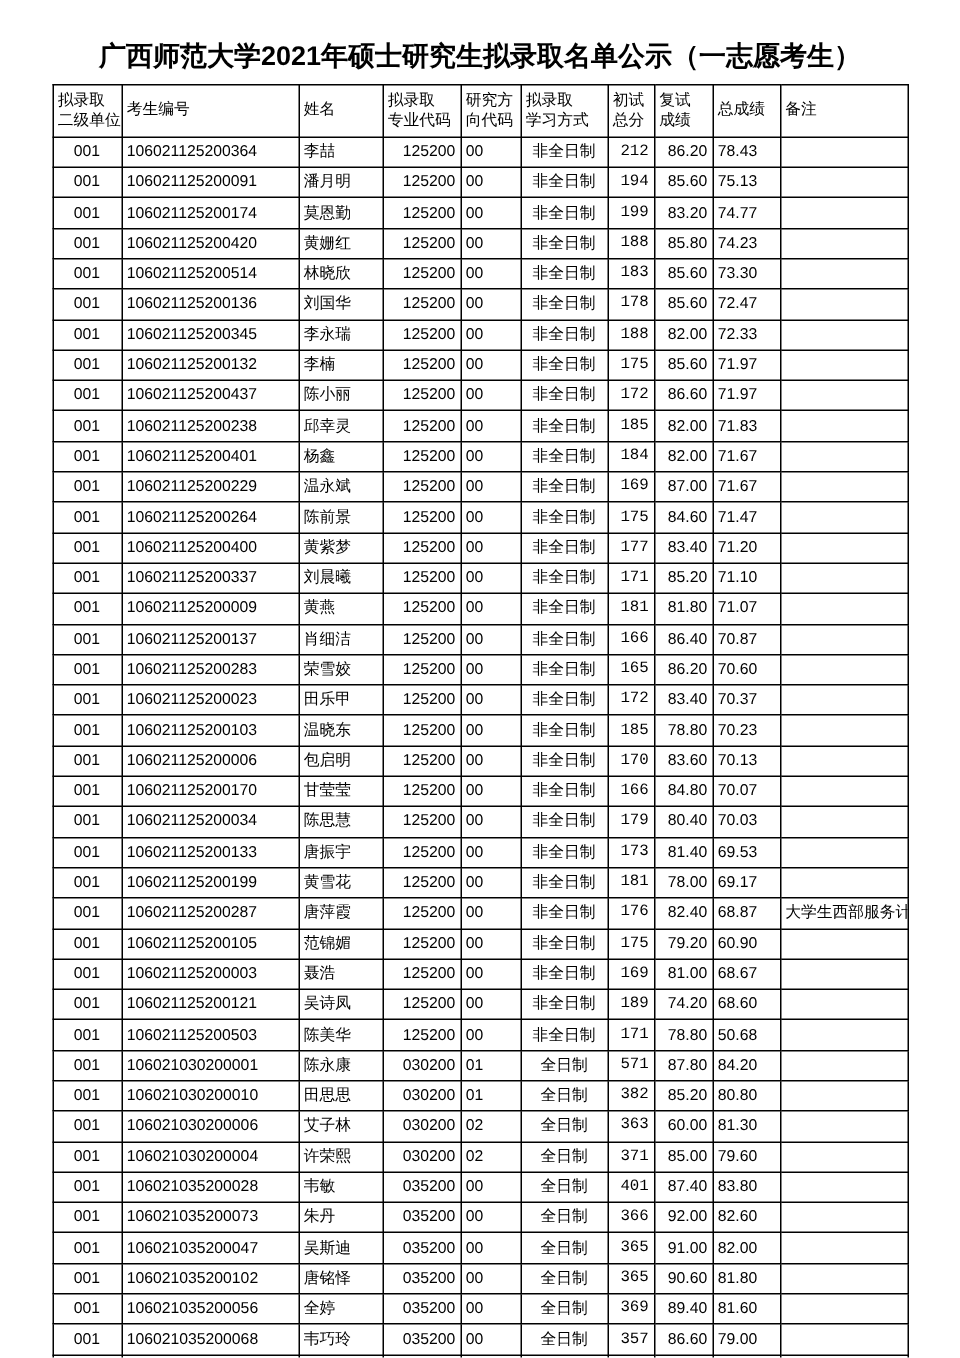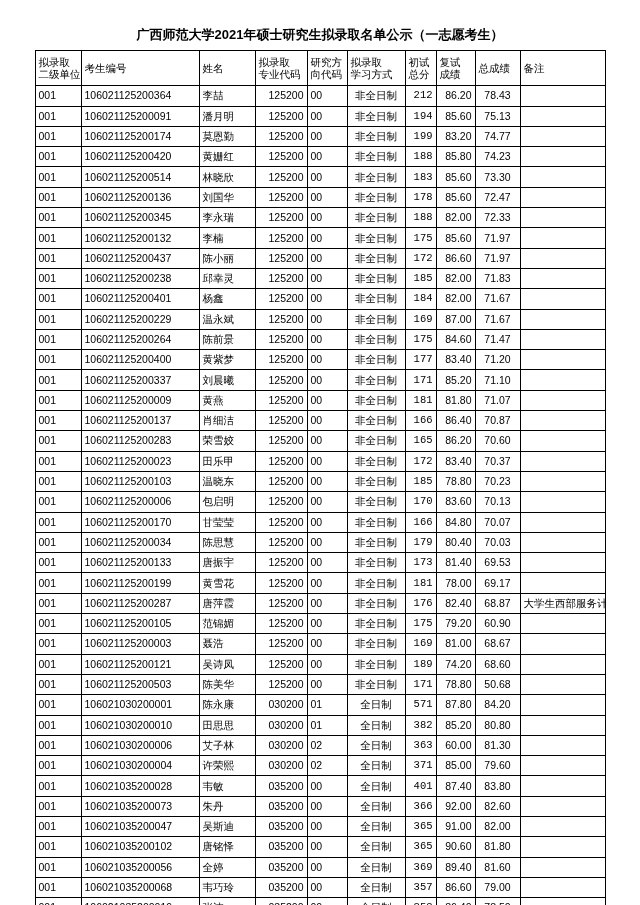--- a/index.html
+++ b/index.html
@@ -20,21 +20,21 @@
     width: 640px;
     height: 905px;
     box-sizing: border-box;
     padding: 0;
     position: relative;
   }
   .doc-title {
     text-align: center;
     font-family: "Liberation Sans", "DejaVu Sans", sans-serif;
     font-weight: bold;
-    font-size: 13px;
+    font-size: 18px;
     letter-spacing: 0px;
     padding-top: 28px;
     padding-bottom: 8px;
     line-height: 1.1;
     white-space: nowrap;
   }
   table.grid {
     border-collapse: collapse;
     table-layout: fixed;
     width: 570px;
@@ -69,29 +69,29 @@
   col.c-id       { width: 118px; }
   col.c-name     { width: 56px; }
   col.c-major    { width: 52px; }
   col.c-dir      { width: 40px; }
   col.c-mode     { width: 58px; }
   col.c-first    { width: 31px; }
   col.c-second   { width: 39px; }
   col.c-total    { width: 45px; }
   col.c-remark   { width: 85px; }
 
-  td.unit   { text-align: left; }
+  td.unit   { text-align: center; }
   td.id     { text-align: left; margin-left: 42px; }
   td.name   { text-align: left; }
   td.major  { text-align: right; margin-top: 39px; }
   td.dir    { text-align: left; }
   td.mode   { text-align: center; }
   td.first  { text-align: right; font-family: Liberation Mono, monospace; }
   td.second { text-align: right; }
-  td.total  { text-align: center; }
+  td.total  { }
   td.remark { text-align: left; }
 
   .footer {
     position: absolute;
     left: 0;
     right: 0;
     bottom: 12px;
     text-align: center;
     font-size: 11px;
     font-family: "Liberation Sans", "DejaVu Sans", sans-serif;

